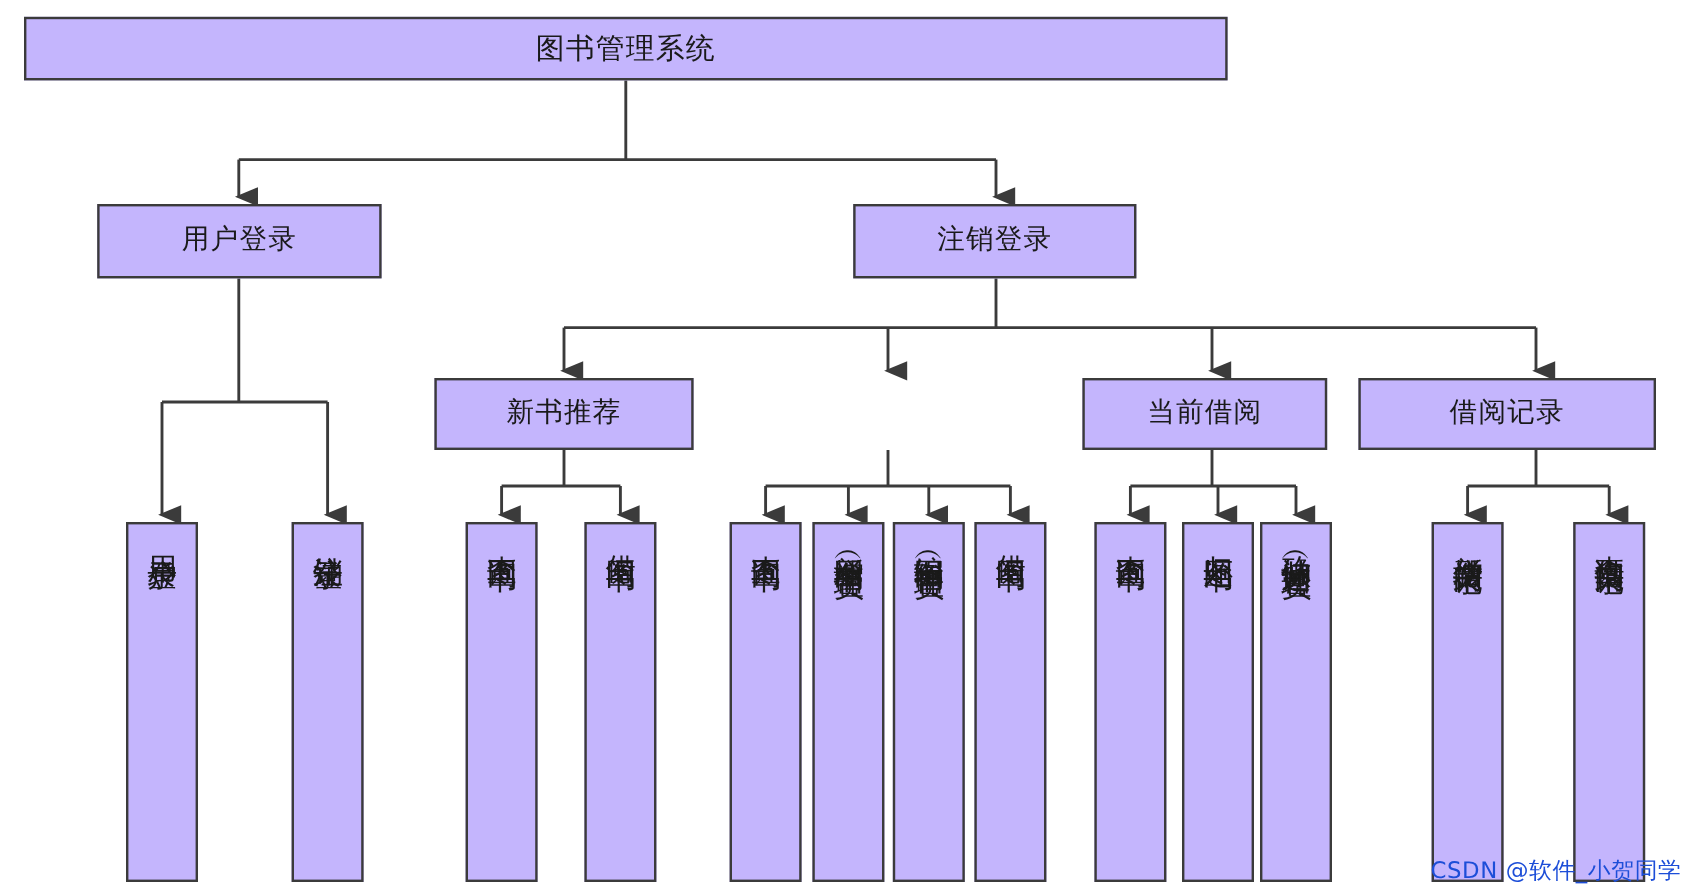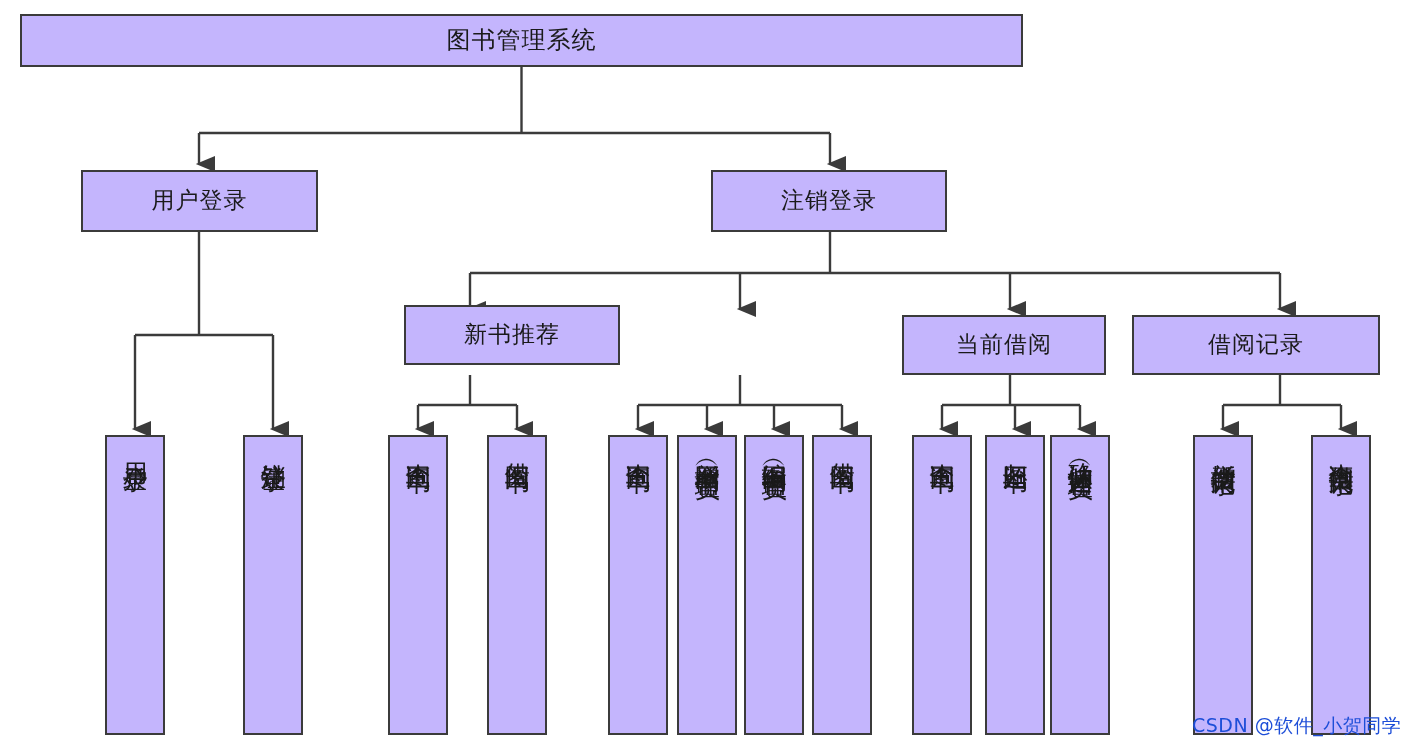--- a/index.html
+++ b/index.html
@@ -131,21 +131,21 @@
     <span>图书管理系统</span>
   </div>
 
   <div class="node horiz" style="left:81px; top:170px; width:237px; height:62px;">
     <span>用户登录</span>
   </div>
   <div class="node horiz" style="left:711px; top:170px; width:236px; height:62px;">
     <span>注销登录</span>
   </div>
 
-  <div class="node horiz" style="left:362px; top:305px; width:216px; height:60px;margin-left:42px;">
+  <div class="node horiz" style="left:362px; top:315px; width:216px; height:60px;">
     <span>新书推荐</span>
   </div>
   <div class="node horiz" style="left:902px; top:315px; width:204px; height:60px;">
     <span>当前借阅</span>
   </div>
   <div class="node horiz" style="left:1132px; top:315px; width:248px; height:60px;justify-content:center;">
     <span>借阅记录</span>
   </div>
 
   <div class="node vert" style="left:105px; top:435px; width:60px; height:300px;">

